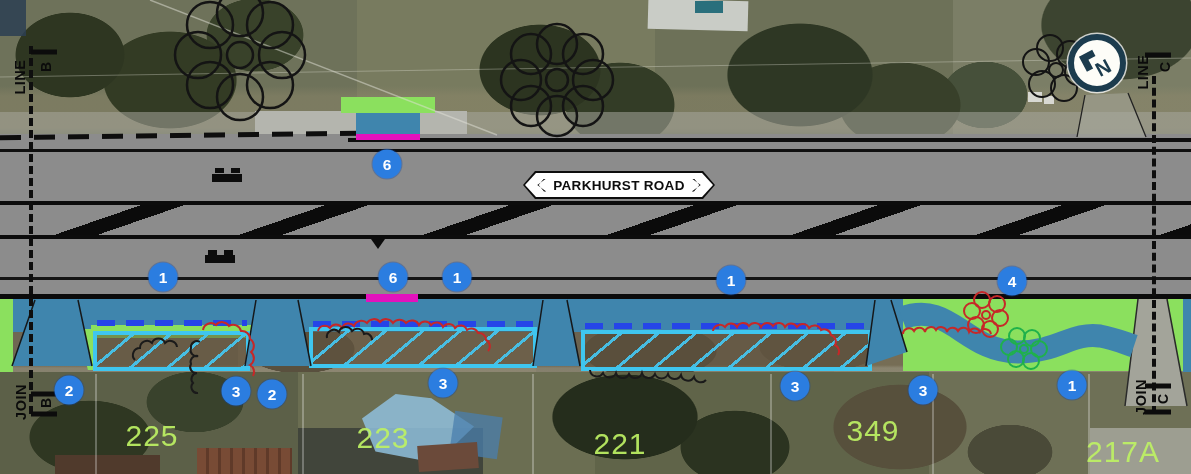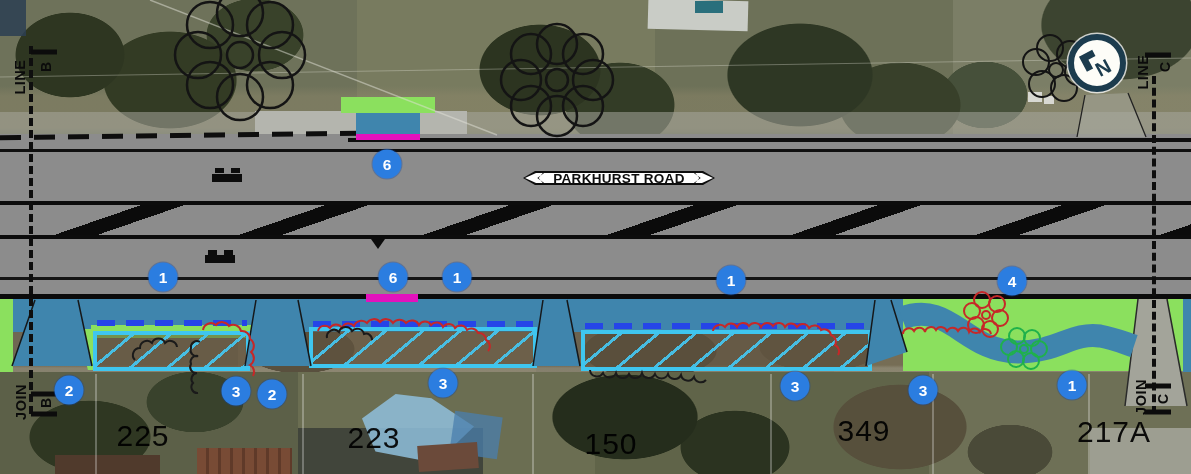--- a/index.html
+++ b/index.html
@@ -64,21 +64,21 @@
   .kerb-top-right{left:348px;top:138px;width:843px;height:3.5px;background:#0e0e0e;}
   .kerb-top2{left:0;top:149px;width:1191px;height:3px;background:#101010;}
   .median-top{left:0;top:201px;width:1191px;height:4px;background:#0c0c0c;}
   .median-stripes{left:0;top:205px;width:1191px;height:30px;
     background:repeating-linear-gradient(161deg,transparent 0 46px,#0b0b0b 46px 60px);}
   .median-bottom{left:0;top:235px;width:1191px;height:4px;background:#0c0c0c;}
   .lane-line{left:0;top:277px;width:1191px;height:3px;background:#151515;}
   .kerb-bottom{left:0;top:294px;width:1191px;height:4.5px;background:#0b0b0b;}
 
   
-  .sign{left:523px;top:171px;width:192px;height:14px;background:#0d0d0d;
+  .sign{left:523px;top:171px;width:192px;height:28px;background:#0d0d0d;
     clip-path:polygon(0 50%,12px 0,calc(100% - 12px) 0,100% 50%,calc(100% - 12px) 100%,12px 100%);}
   .sign-inner{position:absolute;left:2px;top:2px;right:2px;bottom:2px;background:#fff;
     clip-path:polygon(0 50%,11px 0,calc(100% - 11px) 0,100% 50%,calc(100% - 11px) 100%,11px 100%);
     display:flex;align-items:center;justify-content:center;gap:7px;}
   .sign-text{font-weight:bold;font-size:13.5px;letter-spacing:.3px;color:#0d0d0d;white-space:nowrap;}
   .chev{width:9px;height:13px;background:#0d0d0d;}
   .chev.left{clip-path:polygon(100% 0,0 50%,100% 100%,75% 100%,15% 50%,75% 0);}
   .chev.right{clip-path:polygon(0 0,100% 50%,0 100%,25% 100%,85% 50%,25% 0);}
 
   
@@ -114,22 +114,22 @@
   .stn-tick{width:26px;height:5px;background:#0c0c0c;transform:translate(-50%,-50%);}
   .stn-word,.stn-letter{font-weight:bold;color:#0b0b0b;white-space:nowrap;
     transform:translate(-50%,-50%) rotate(-90deg);}
   .stn-word{font-size:14.5px;letter-spacing:.5px;}
   .stn-letter{font-size:14px;}
 
   
   .marker{width:29px;height:29px;border-radius:50%;background:#2b7de0;color:#fff;
     font-weight:bold;font-size:15.5px;display:flex;align-items:center;justify-content:center;
     transform:translate(-50%,-50%);box-shadow:0 0 0 1px rgba(20,70,160,.35);}
-  .house-no{font-size:30px;color:#000000;opacity:.92;letter-spacing:1px;
-    transform:translate(-50%,-50%);white-space:nowrap;}
+  .house-no{font-size:30px;color:#bef264;opacity:.92;letter-spacing:1px;
+    transform:translate(-50%,-50%);white-space:nowrap;margin-left:9px;}
 
   
   .north{left:1065px;top:31px;width:64px;height:64px;}
 
   
   .z1{z-index:1}.z2{z-index:2}.z3{z-index:3}.z4{z-index:4}.z5{z-index:5}
   .z6{z-index:6}.z7{z-index:7}.z8{z-index:8}.z9{z-index:9}
   svg.overlay{position:absolute;left:0;top:0;pointer-events:none;}
 </style>
 </head>
@@ -332,23 +332,23 @@
   <div class="abs marker z8" style="left:69px;top:390px">2</div>
   <div class="abs marker z8" style="left:236px;top:391px">3</div>
   <div class="abs marker z8" style="left:272px;top:394px">2</div>
   <div class="abs marker z8" style="left:443px;top:383px">3</div>
   <div class="abs marker z8" style="left:795px;top:386px">3</div>
   <div class="abs marker z8" style="left:923px;top:390px">3</div>
   <div class="abs marker z8" style="left:1072px;top:385px">1</div>
 
   <div class="abs house-no z8" style="left:143px;top:436px">225</div>
   <div class="abs house-no z8" style="left:374px;top:438px">223</div>
-  <div class="abs house-no z8" style="left:611px;top:444px">150</div>
+  <div class="abs house-no z8" style="left:611px;top:444px">221</div>
   <div class="abs house-no z8" style="left:864px;top:431px">349</div>
-  <div class="abs house-no z8" style="left:1114px;top:432px">217A</div>
+  <div class="abs house-no z8" style="left:1114px;top:452px">217A</div>
 
   <div class="abs north z9">
     <svg width="64" height="64" viewBox="0 0 64 64">
       <circle cx="32" cy="32" r="29" fill="none" stroke="rgba(255,255,255,.75)" stroke-width="3"></circle>
       <circle cx="32" cy="32" r="26" fill="#fdfdf8" stroke="#1c3c4e" stroke-width="6"></circle>
       <g transform="rotate(-28 32 32)" fill="#1c3c4e">
         <path d="M19,18 h15 v7 h-8 v10 h-7 z"></path>
         <text x="28" y="46" font-family="Liberation Sans, sans-serif" font-size="20" font-weight="bold">N</text>
       </g>
     </svg>

